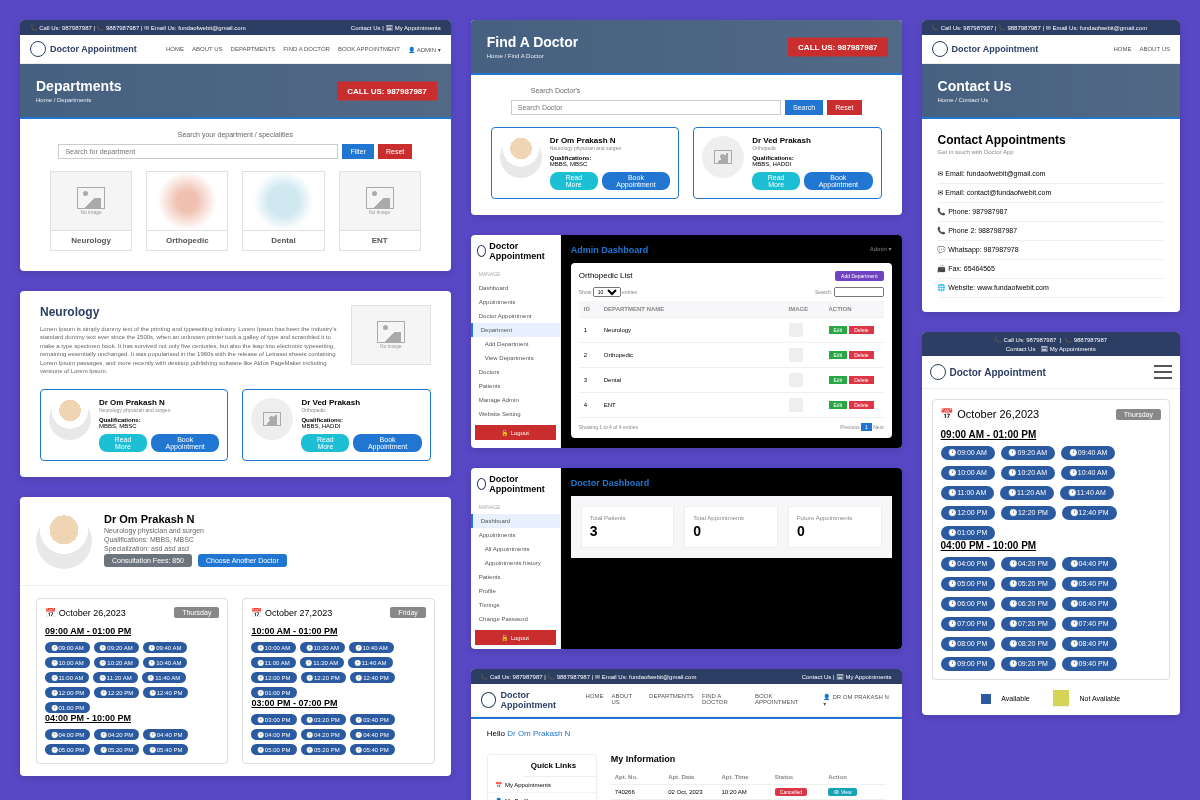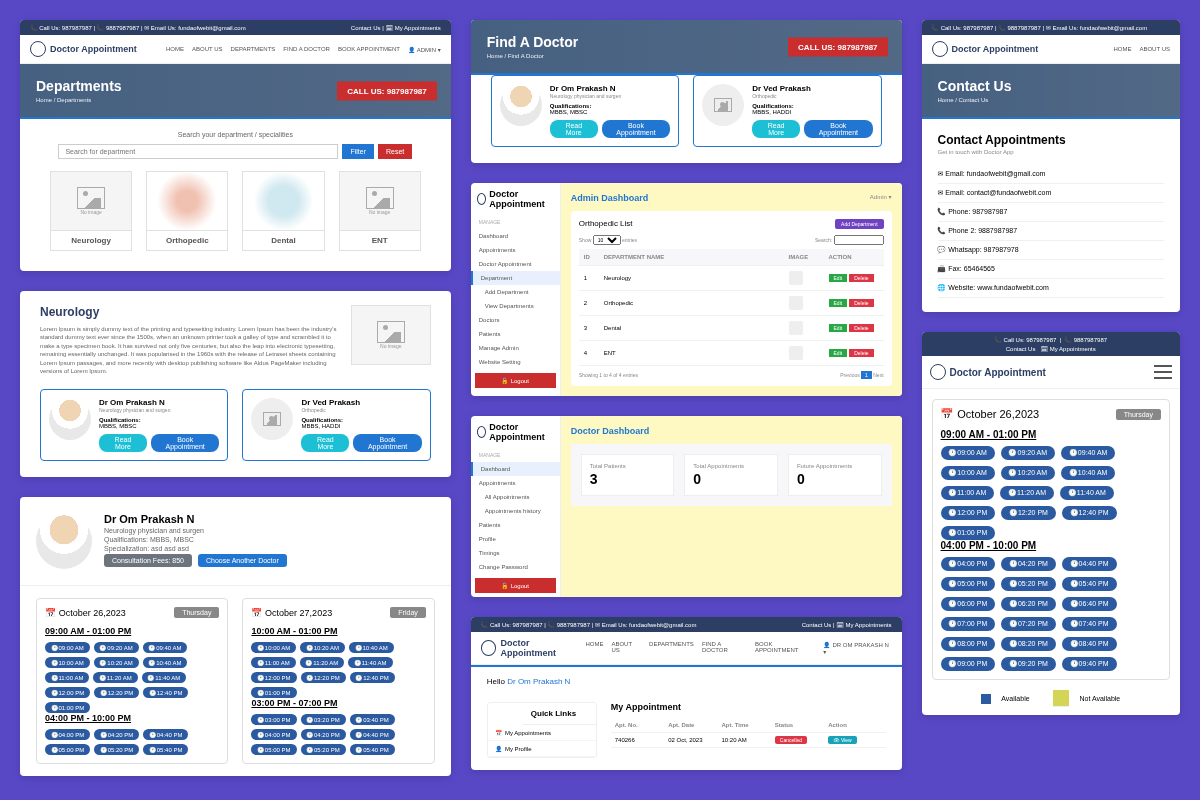--- a/index.html
+++ b/index.html
@@ -75,21 +75,21 @@
 .lbox.av { background: #2c5aa0; }
 .lbox.nav { background: #d4d456; }
 
 .admin { display: flex; min-height: 180px; }
 .aside { width: 90px; border-right: 1px solid #eee; font-size: 6px; }
 .aside .ahdr { padding: 6px; display: flex; align-items: center; gap: 3px; font-weight: bold; }
 .aside .mlbl { padding: 4px 8px; color: #aaa; font-size: 5px; }
 .aside .mitem { padding: 4px 8px; color: #555; cursor: pointer; display: flex; align-items: center; gap: 4px; }
 .aside .mitem.active { background: #e8f0fe; border-left: 2px solid #2176d2; }
 .aside .logout { background: #c92d2d; color: #fff; padding: 4px 8px; margin: 4px; text-align: center; }
-.amain { flex: 1; background: #fef9c3; padding: 10px; }
+.amain { flex: 1; background: #000000; padding: 10px; }
 .amain h4 { font-size: 9px; color: #2176d2; margin-bottom: 8px; }
 .atable { background: #fff; border-radius: 4px; padding: 8px; }
 .atable .thdr { display: flex; justify-content: space-between; margin-bottom: 6px; font-size: 8px; }
 .addbtn { background: #6f42c1; color: #fff; padding: 2px 6px; font-size: 5px; border-radius: 2px; }
 .trow { display: flex; padding: 5px; border-bottom: 1px solid #f0f0f0; font-size: 6px; align-items: center; }
 .trow.hd { background: #f7f7fa; font-weight: bold; color: #888; }
 .trow > div:nth-child(1) { width: 20px; }
 .trow > div:nth-child(2) { flex: 1; }
 .trow > div:nth-child(3) { width: 40px; }
 .trow > div:nth-child(4) { width: 50px; display: flex; gap: 2px; }
@@ -333,20 +333,28 @@
 
 <div class="col">
 
 <div class="card">
  <div class="hero">
   <h2>Find A Doctor</h2>
   <div class="bc">Home  /  Find A Doctor</div>
   <div class="callus">CALL US: 987987987</div>
  </div>
  <div style="border-bottom:2px solid #2176d2"></div>
+ <div class="searchbar" style="padding:12px 40px">
+  <div class="lbl" style="text-align:left;margin-left:20px">Search Doctor's</div>
+  <div class="srow">
+   <input class="sinput" placeholder="Search Doctor" style="">
+   <button class="btn btn-blue">Search</button>
+   <button class="btn btn-red">Reset</button>
+  </div>
+ </div>
  <div class="doctors" style="padding:0 20px 16px">
   <div class="doc">
    <div class="doc-img"></div>
    <div class="doc-info">
     <div class="doc-name">Dr Om Prakash N</div>
     <div class="doc-spec">Neurology physician and surgen</div>
     <div class="doc-qual"><b>Qualifications:</b><br><span>MBBS, MBSC</span></div>
     <div class="doc-btns">
      <button class="btn btn-teal">Read More</button>
      <button class="btn btn-blue2">Book Appointment</button>
@@ -523,21 +531,21 @@
  <div style="border-bottom:2px solid #2176d2"></div>
  <div style="padding:10px 16px 4px;font-size:8px"><span>Hello</span> <span style="color:#2176d2">Dr Om Prakash N</span></div>
  <div class="mypage">
   <div class="qlinks">
    <h5>Quick Links</h5>
    <div class="ql">📅 My Appointments</div>
    <div class="ql">👤 My Profile</div>
 
   </div>
   <div class="apts">
-   <h5>My Appointment</h5>
+   <h5>My Information</h5>
    <div class="aptt">
     <div class="arow hd">
                 <div>Apt. No.</div>
                 <div>Apt. Date</div>
                 <div>Apt. Time</div>
                 <div>Status</div>
                 <div>Action</div>
               </div>
     <div class="arow">
                 <div>740266</div>

